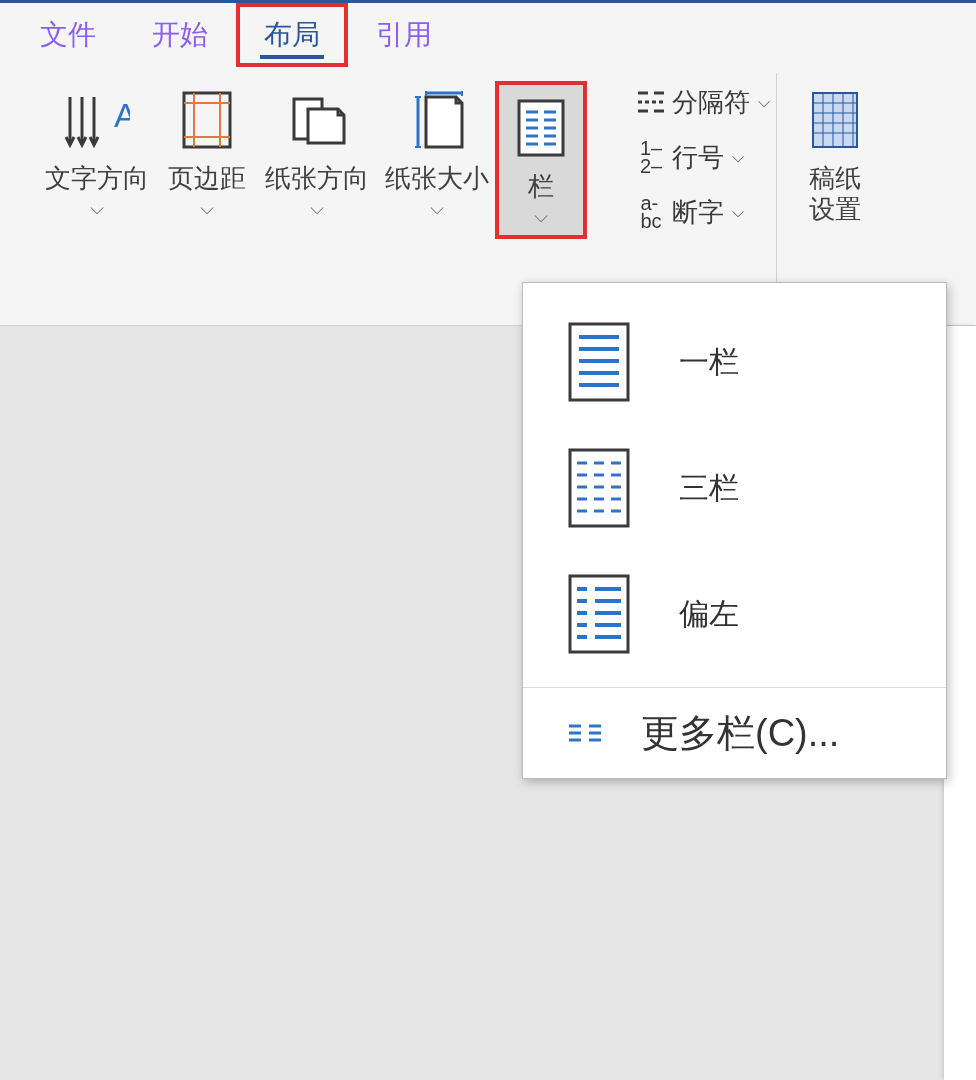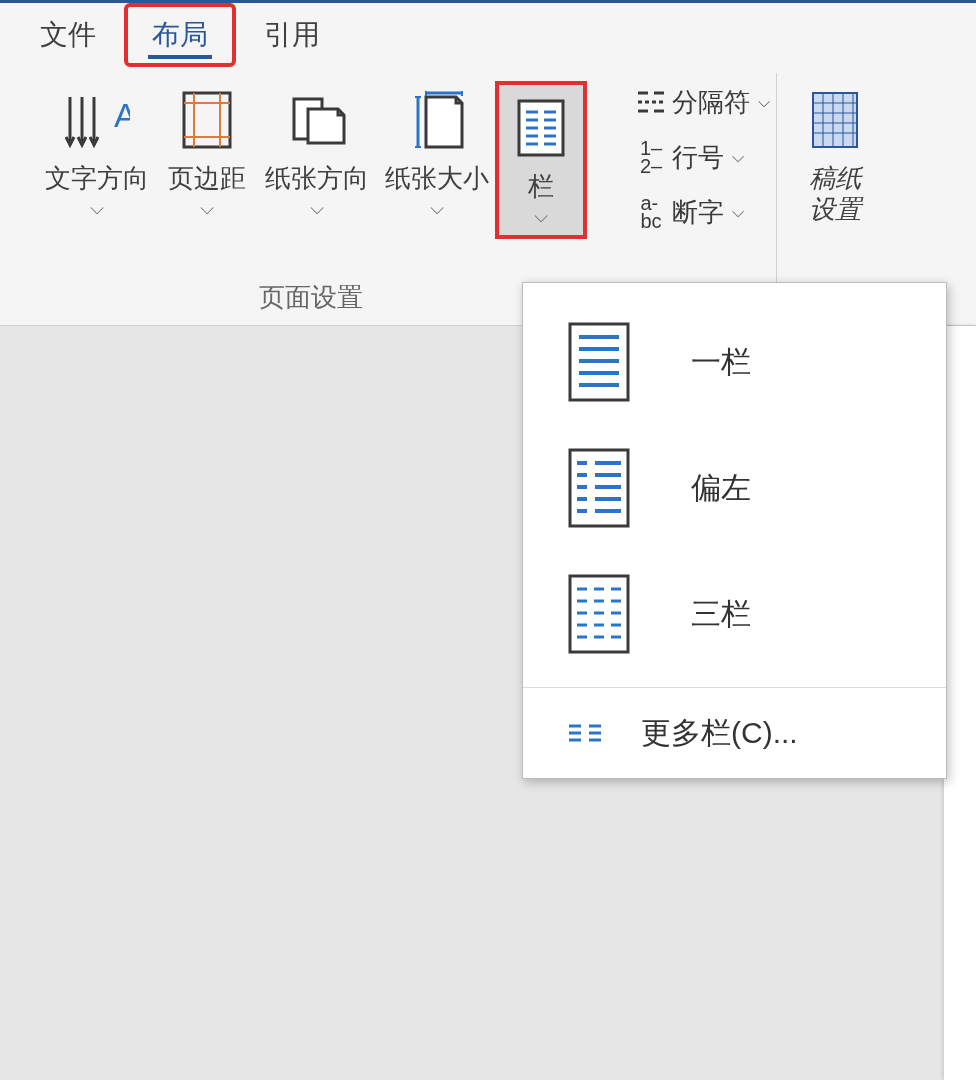--- a/index.html
+++ b/index.html
@@ -21,27 +21,26 @@
       align-items: center;
       height: 64px;
       padding-left: 12px;
     }
     .tab {
       padding: 0 28px;
       height: 64px;
       display: flex;
       align-items: center;
       font-size: 28px;
-      color: #404040;
+      color: #8b5cf6;
       cursor: pointer;
       position: relative;
     }
     .tab.active {
       color: #2b579a;
-      border-radius: 6px;
     }
     .tab.active::after {
       content: "";
       position: absolute;
       bottom: 8px;
       left: 24px;
       right: 24px;
       height: 4px;
       background: #2b579a;
     }
@@ -141,21 +140,20 @@
       height: 248px;
       margin: 6px 0 0;
     }
     .paper-group {
       display: flex;
       flex-direction: column;
       align-items: center;
       padding: 16px 18px 0;
       height: 258px;
       position: relative;
-      font-style: italic;
     }
     .dropdown {
       position: absolute;
       top: 282px;
       left: 522px;
       width: 425px;
       background: #fff;
       border: 1px solid #bcbcbc;
       box-shadow: 2px 3px 10px rgba(0,0,0,.25);
       padding-top: 16px;
@@ -175,61 +173,62 @@
     .dd-icon-wrap {
       width: 88px;
       height: 108px;
       display: flex;
       align-items: center;
       justify-content: center;
     }
     .dd-text {
       font-size: 30px;
       color: #333;
-      margin-left: 48px;
+      margin-left: 36px;
     }
     .dd-sep {
       height: 1px;
       background: #dcdcdc;
       margin: 10px 0 0;
     }
     .dd-more {
       display: flex;
       align-items: center;
       height: 90px;
       padding-left: 44px;
       cursor: pointer;
     }
     .dd-more .more-icon {
       color: #2b579a;
       font-size: 26px;
       letter-spacing: 2px;
     }
     .dd-more .more-text {
-      font-size: 30px;
+      font-size: 38px;
       color: #333;
       margin-left: 38px;
     }
     .doc-area {
       position: absolute;
       top: 326px;
       right: 0;
       width: 32px;
       height: 754px;
       background: #fff;
       box-shadow: -1px 0 4px rgba(0,0,0,.15);
     }
     svg { display: block; }
   </style>
 </head>
 <body>
 
 <div class="ribbon">
   <div class="tabs">
     <div class="tab">文件</div>
+    <div class="tab">开始</div>
     <div class="tab active highlight-box">布局</div>
     <div class="tab">引用</div>
   </div>
 
   <div class="ribbon-body">
 
     <div class="group" style="width:622px">
       <div class="group-items">
 
         <div class="big-btn">
@@ -307,21 +306,20 @@
                 <line x1="10" y1="46" x2="22" y2="46"></line>
                   <line x1="28" y1="46" x2="40" y2="46"></line>
               </g>
             </svg>
           </div>
           <div class="label">栏</div>
           <div class="chev">⌵</div>
         </div>
 
       </div>
-      <div class="group-label">页面设置</div>
     </div>
 
     <div class="small-stack">
       <div class="small-btn">
         <span class="sm-icon">
           <svg width="34" height="30" viewBox="0 0 34 30">
             <line x1="4" y1="6" x2="14" y2="6" stroke="#3a3a3a" stroke-width="3"></line>
             <line x1="20" y1="6" x2="30" y2="6" stroke="#3a3a3a" stroke-width="3"></line>
             <line x1="4" y1="24" x2="14" y2="24" stroke="#3a3a3a" stroke-width="3"></line>
             <line x1="20" y1="24" x2="30" y2="24" stroke="#3a3a3a" stroke-width="3"></line>
@@ -386,41 +384,20 @@
       </svg>
     </div>
     <span class="dd-text">一栏</span>
   </div>
 
 
   <div class="dd-item">
     <div class="dd-icon-wrap">
       <svg width="64" height="82" viewBox="0 0 64 82">
         <rect x="3" y="3" width="58" height="76" fill="#fff" stroke="#3a3a3a" stroke-width="3"></rect>
-        <g stroke="#2b74c7" stroke-width="4">
-          <line x1="10" y1="16" x2="20" y2="16"></line>
-            <line x1="28" y1="16" x2="54" y2="16"></line>
-          <line x1="10" y1="28" x2="20" y2="28"></line>
-            <line x1="28" y1="28" x2="54" y2="28"></line>
-          <line x1="10" y1="40" x2="20" y2="40"></line>
-            <line x1="28" y1="40" x2="54" y2="40"></line>
-          <line x1="10" y1="52" x2="20" y2="52"></line>
-            <line x1="28" y1="52" x2="54" y2="52"></line>
-          <line x1="10" y1="64" x2="20" y2="64"></line>
-            <line x1="28" y1="64" x2="54" y2="64"></line>
-        </g>
-      </svg>
-    </div>
-    <span class="dd-text">偏左</span>
-  </div>
-
-  <div class="dd-item">
-    <div class="dd-icon-wrap">
-      <svg width="64" height="82" viewBox="0 0 64 82">
-        <rect x="3" y="3" width="58" height="76" fill="#fff" stroke="#3a3a3a" stroke-width="3"></rect>
         <g stroke="#2b74c7" stroke-width="3">
           <line x1="10" y1="16" x2="20" y2="16"></line>
             <line x1="27" y1="16" x2="37" y2="16"></line>
             <line x1="44" y1="16" x2="54" y2="16"></line>
           <line x1="10" y1="28" x2="20" y2="28"></line>
             <line x1="27" y1="28" x2="37" y2="28"></line>
             <line x1="44" y1="28" x2="54" y2="28"></line>
           <line x1="10" y1="40" x2="20" y2="40"></line>
             <line x1="27" y1="40" x2="37" y2="40"></line>
             <line x1="44" y1="40" x2="54" y2="40"></line>
@@ -429,20 +406,41 @@
             <line x1="44" y1="52" x2="54" y2="52"></line>
           <line x1="10" y1="64" x2="20" y2="64"></line>
             <line x1="27" y1="64" x2="37" y2="64"></line>
             <line x1="44" y1="64" x2="54" y2="64"></line>
         </g>
       </svg>
     </div>
     <span class="dd-text">三栏</span>
   </div>
 
+  <div class="dd-item">
+    <div class="dd-icon-wrap">
+      <svg width="64" height="82" viewBox="0 0 64 82">
+        <rect x="3" y="3" width="58" height="76" fill="#fff" stroke="#3a3a3a" stroke-width="3"></rect>
+        <g stroke="#2b74c7" stroke-width="4">
+          <line x1="10" y1="16" x2="20" y2="16"></line>
+            <line x1="28" y1="16" x2="54" y2="16"></line>
+          <line x1="10" y1="28" x2="20" y2="28"></line>
+            <line x1="28" y1="28" x2="54" y2="28"></line>
+          <line x1="10" y1="40" x2="20" y2="40"></line>
+            <line x1="28" y1="40" x2="54" y2="40"></line>
+          <line x1="10" y1="52" x2="20" y2="52"></line>
+            <line x1="28" y1="52" x2="54" y2="52"></line>
+          <line x1="10" y1="64" x2="20" y2="64"></line>
+            <line x1="28" y1="64" x2="54" y2="64"></line>
+        </g>
+      </svg>
+    </div>
+    <span class="dd-text">偏左</span>
+  </div>
+
 
   <div class="dd-sep"></div>
 
   <div class="dd-more">
     <span class="more-icon">
       <svg width="36" height="24" viewBox="0 0 36 24">
         <g stroke="#2b74c7" stroke-width="3">
           <line x1="2" y1="5" x2="14" y2="5"></line>
             <line x1="22" y1="5" x2="34" y2="5"></line>
           <line x1="2" y1="12" x2="14" y2="12"></line>

